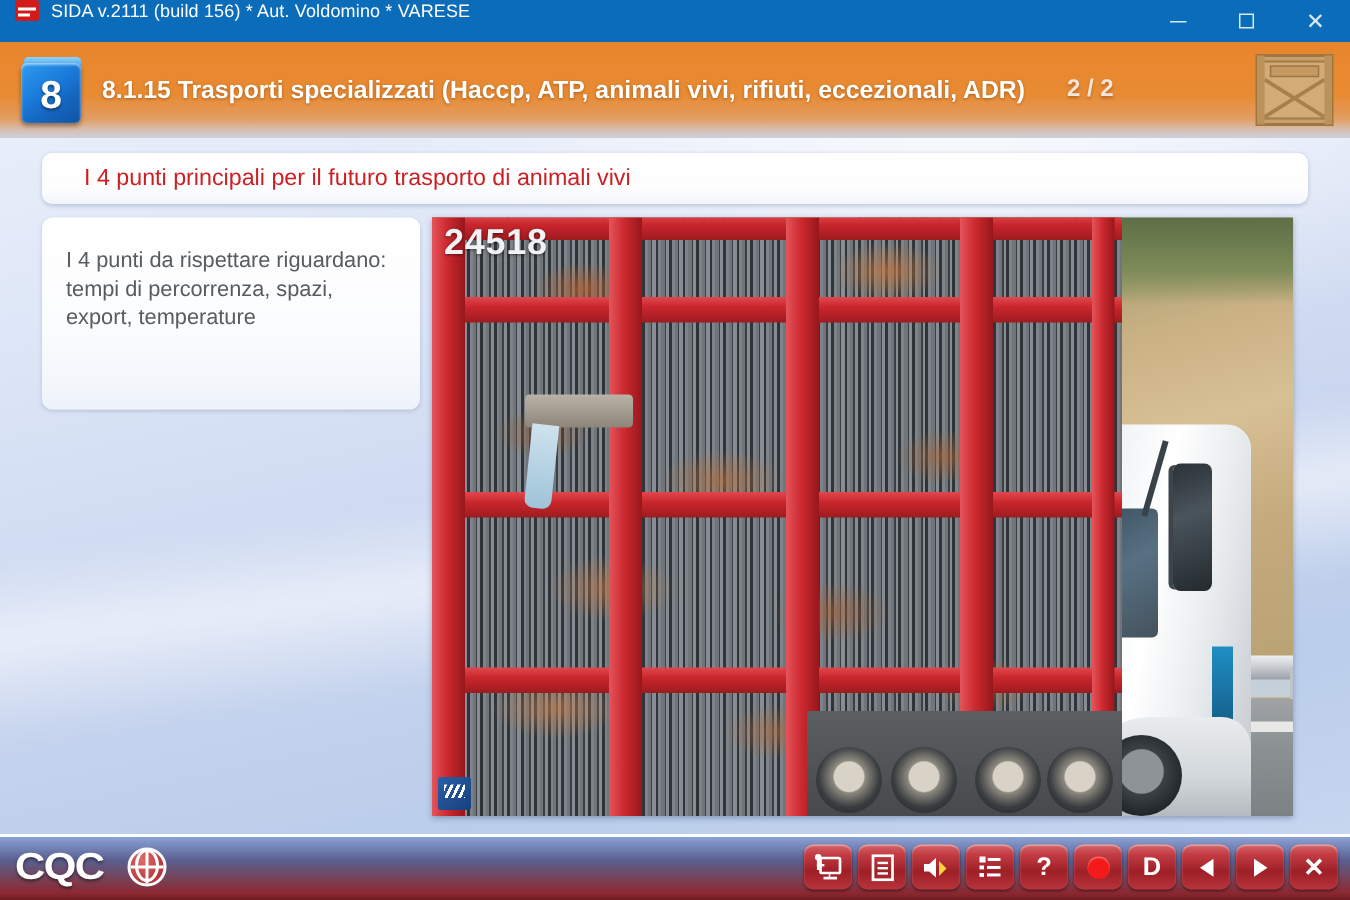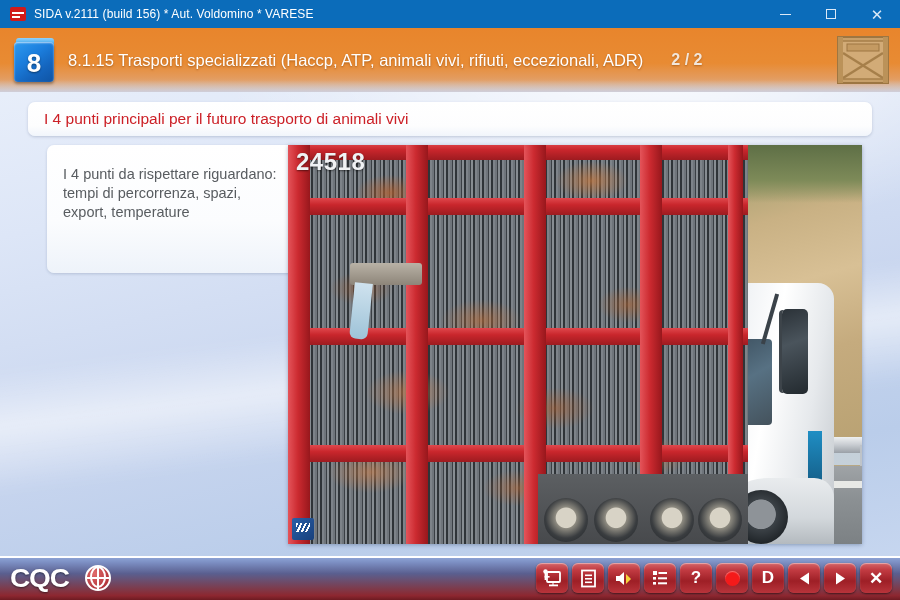--- a/index.html
+++ b/index.html
@@ -27,21 +27,21 @@
     transform: rotate(-7deg);
     pointer-events: none;
     filter: blur(6px);
   }
 
   
   .titlebar {
     position: absolute; left: 0; top: 0;
     width: 900px; height: 28px;
     background: #0b6cba;
-    display: flex; align-items: center;
+    display: flex; 
     z-index: 20;
   }
   .tb-icon {
     width: 16px; height: 14px;
     margin-left: 10px; margin-right: 8px;
     background: #d11a1a;
     border-radius: 2px;
     position: relative;
     flex: none;
   }
@@ -118,21 +118,21 @@
   }
   .cube8 .num {
     color: #fff; font-size: 26px; font-weight: bold;
     text-shadow: 0 1px 2px rgba(0,0,0,0.45);
     line-height: 1;
     margin-top: 1px;
   }
   .header-title {
     color: #ffffff;
     font-size: 16.5px;
-    font-weight: normal;
+    font-weight: bold;
     text-shadow: 0 1px 2px rgba(120,55,0,0.55);
     white-space: nowrap;
     z-index: 2;
   }
   .header-page {
     color: #f2e6da;
     font-size: 16px;
     font-weight: bold;
     margin-left: 28px;
     text-shadow: 0 1px 2px rgba(120,55,0,0.45);
@@ -149,31 +149,30 @@
     position: absolute; left: 28px; top: 102px;
     width: 844px; height: 34px;
     background: linear-gradient(to bottom, #ffffff 0%, #fdfdfe 70%, #f1f5fb 100%);
     border-radius: 7px;
     box-shadow: 0 1px 3px rgba(40,60,100,0.22);
     display: flex; align-items: center;
   }
   .subtitle-text {
     color: #cc2027;
     font-size: 15.5px;
-    margin-left: 16px;
+    margin-left: 28px;
     white-space: nowrap;
   }
   .text-panel {
     position: absolute; left: 28px; top: 145px;
     width: 252px; height: 128px;
     background: linear-gradient(to bottom, #ffffff 0%, #fbfcfe 60%, #eef3fa 100%);
     border-radius: 7px;
     box-shadow: 0 1px 3px rgba(40,60,100,0.2);
     padding: 20px 16px 0 16px;
-    margin-left: 19px;
   }
   .text-panel p {
     color: #585c60;
     font-size: 14.5px;
     line-height: 19px;
   }
 
   
   .photo {
     position: absolute; left: 288px; top: 145px;

